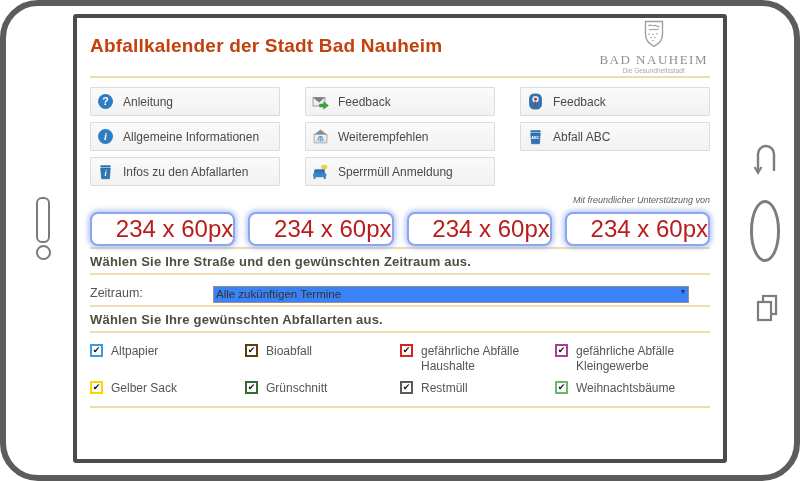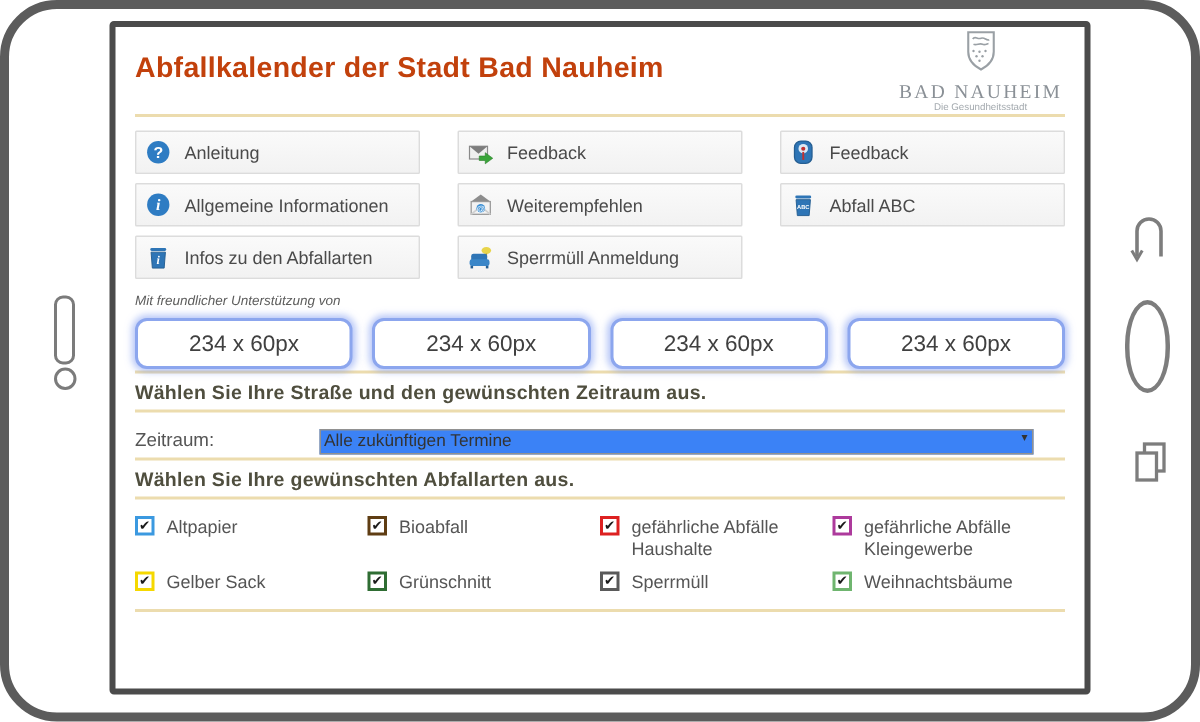--- a/index.html
+++ b/index.html
@@ -25,25 +25,25 @@
   .logo-name{font-family:"Liberation Serif",serif;font-size:13px;letter-spacing:1.5px;color:#8a9096;margin-top:2px;}
   .logo-tag{font-size:6.5px;color:#a3a9ae;margin-top:2px;}
   
   .nav-grid{display:grid;grid-template-columns:repeat(3,1fr);column-gap:25px;row-gap:6px;margin-top:9px;}
   .nav-btn{display:flex;align-items:center;gap:9px;height:29px;padding:0 6px;box-sizing:border-box;
     background:linear-gradient(#fafafa,#f2f2f2);border:1px solid #dcdcdc;border-radius:1px;
     font-family:"Liberation Sans",sans-serif;font-size:12px;color:#4a4a4a;cursor:pointer;text-align:left;}
   .nav-btn.active{background:linear-gradient(#d9d9d9,#cfcfcf);border-color:#c2c2c2;font-weight:bold;color:#1c1c1c;}
   .nav-icon{width:17px;height:17px;display:inline-flex;flex:0 0 17px;}
   
-  .sponsor{margin-top:9px;text-align:left;font-size:9px;font-style:italic;color:#5d5d5d;}
+  .sponsor{margin-top:9px;text-align:right;font-size:9px;font-style:italic;color:#5d5d5d;}
   .ads{display:flex;gap:13px;margin-top:7px;}
   .ad{flex:1;height:30px;border:2px solid #8ca6ee;border-radius:8px;background:#fff;
-    box-shadow:0 0 5px 2px rgba(122,152,240,.55);display:flex;align-items:center;justify-content:center;
-    font-size:15px;color:#404040;cursor:pointer;}
+    box-shadow:0 0 5px 2px rgba(122,152,240,.55);display:flex;align-items:center;justify-content:flex-end;
+    font-size:24px;color:#b91c1c;cursor:pointer;}
   
   .section-head{margin-top:1px;border-top:2px solid #ecdcae;border-bottom:2px solid #ecdcae;
     padding:5px 0 4px;font-size:13px;font-weight:bold;color:#4f4e3e;letter-spacing:.2px;}
   
   .form{margin-top:9px;padding-right:21px;}
   .form-row{display:flex;align-items:center;margin-bottom:2px;}
   .form-row label{width:123px;flex:0 0 123px;font-size:12.5px;color:#555;}
   .street-input{flex:1;height:15px;border:2px solid #4a83c4;border-radius:3px;font-size:11.5px;
     padding:0 3px;outline:none;color:#333;}
   .select-wrap{flex:1;position:relative;}
@@ -240,21 +240,21 @@
         <label class="check-item">
           <span class="cb" style="background: rgb(245, 216, 0);"><span class="cb-in">✔</span></span>
           <span class="cb-label">Gelber Sack</span>
         </label>
         <label class="check-item">
           <span class="cb" style="background: rgb(47, 109, 51);"><span class="cb-in">✔</span></span>
           <span class="cb-label">Grünschnitt</span>
         </label>
         <label class="check-item">
           <span class="cb" style="background: rgb(90, 90, 90);"><span class="cb-in">✔</span></span>
-          <span class="cb-label">Sperrmüll</span>
+          <span class="cb-label">Restmüll</span>
         </label>
         <label class="check-item">
           <span class="cb" style="background: rgb(111, 181, 111);"><span class="cb-in">✔</span></span>
           <span class="cb-label">Weihnachtsbäume</span>
         </label>
       </div>
 
       <div class="bottom-rule"></div>
 
     </div>

